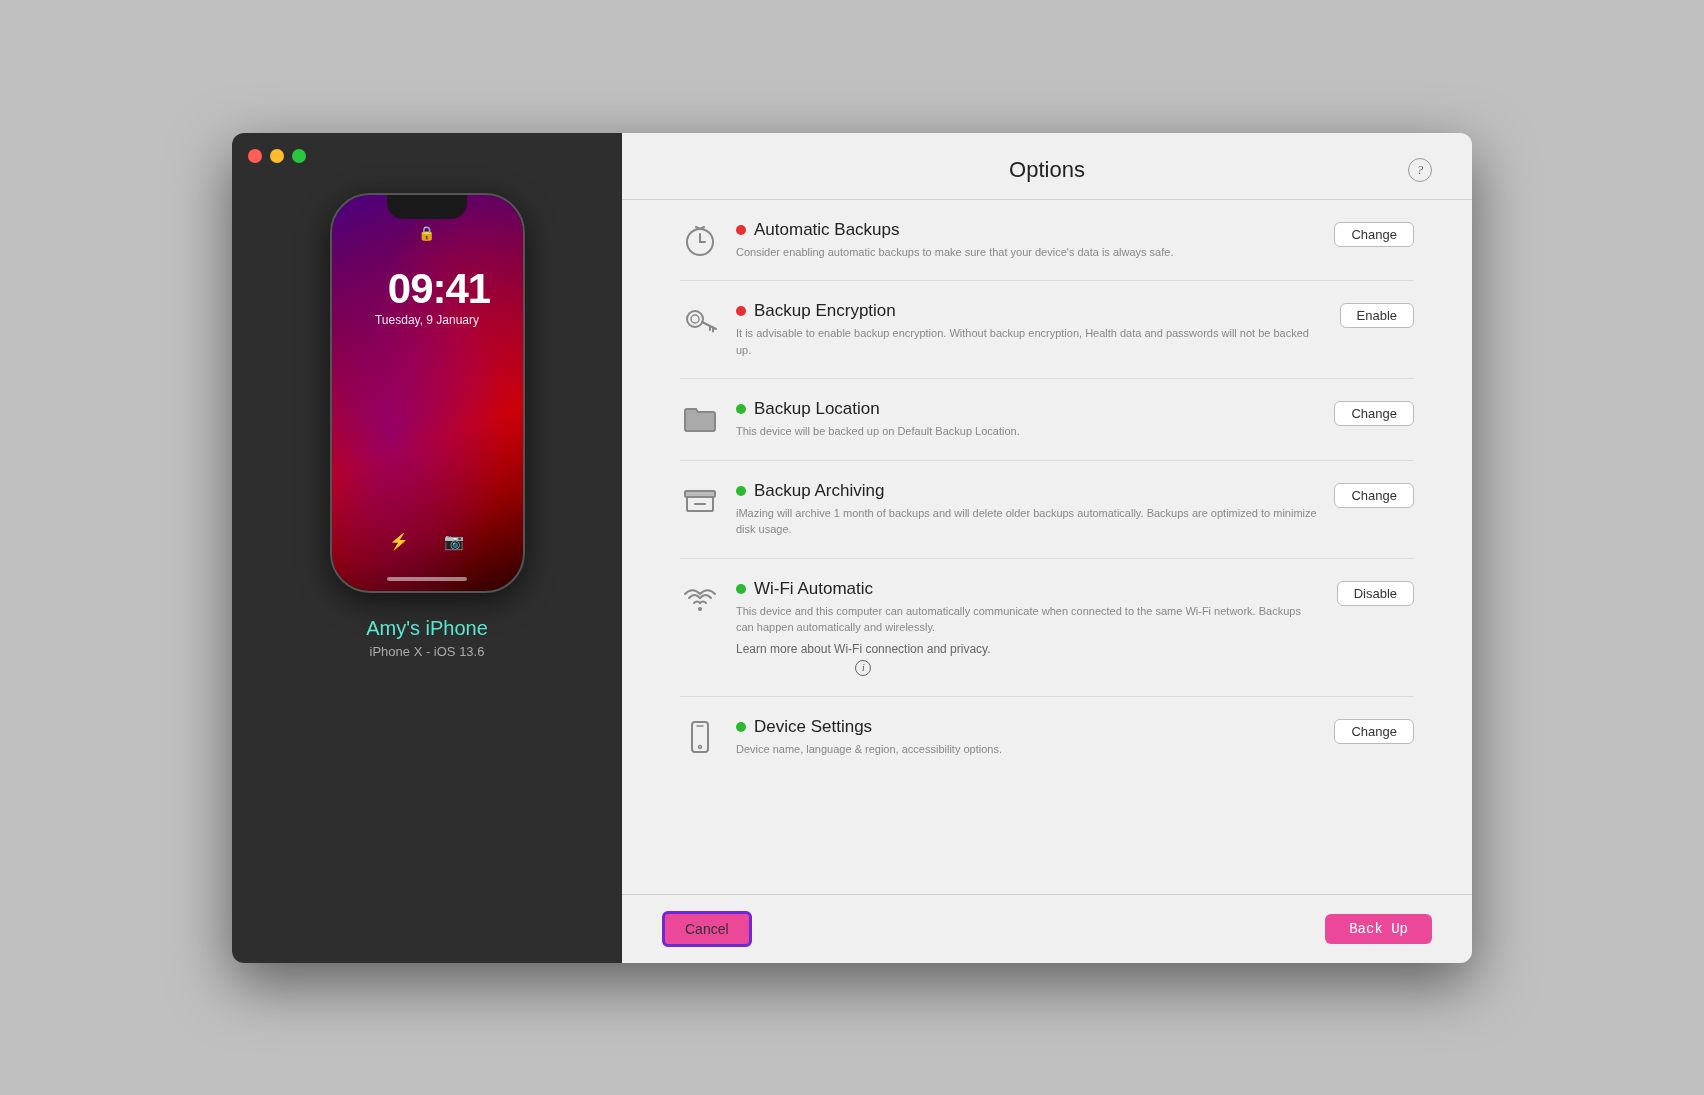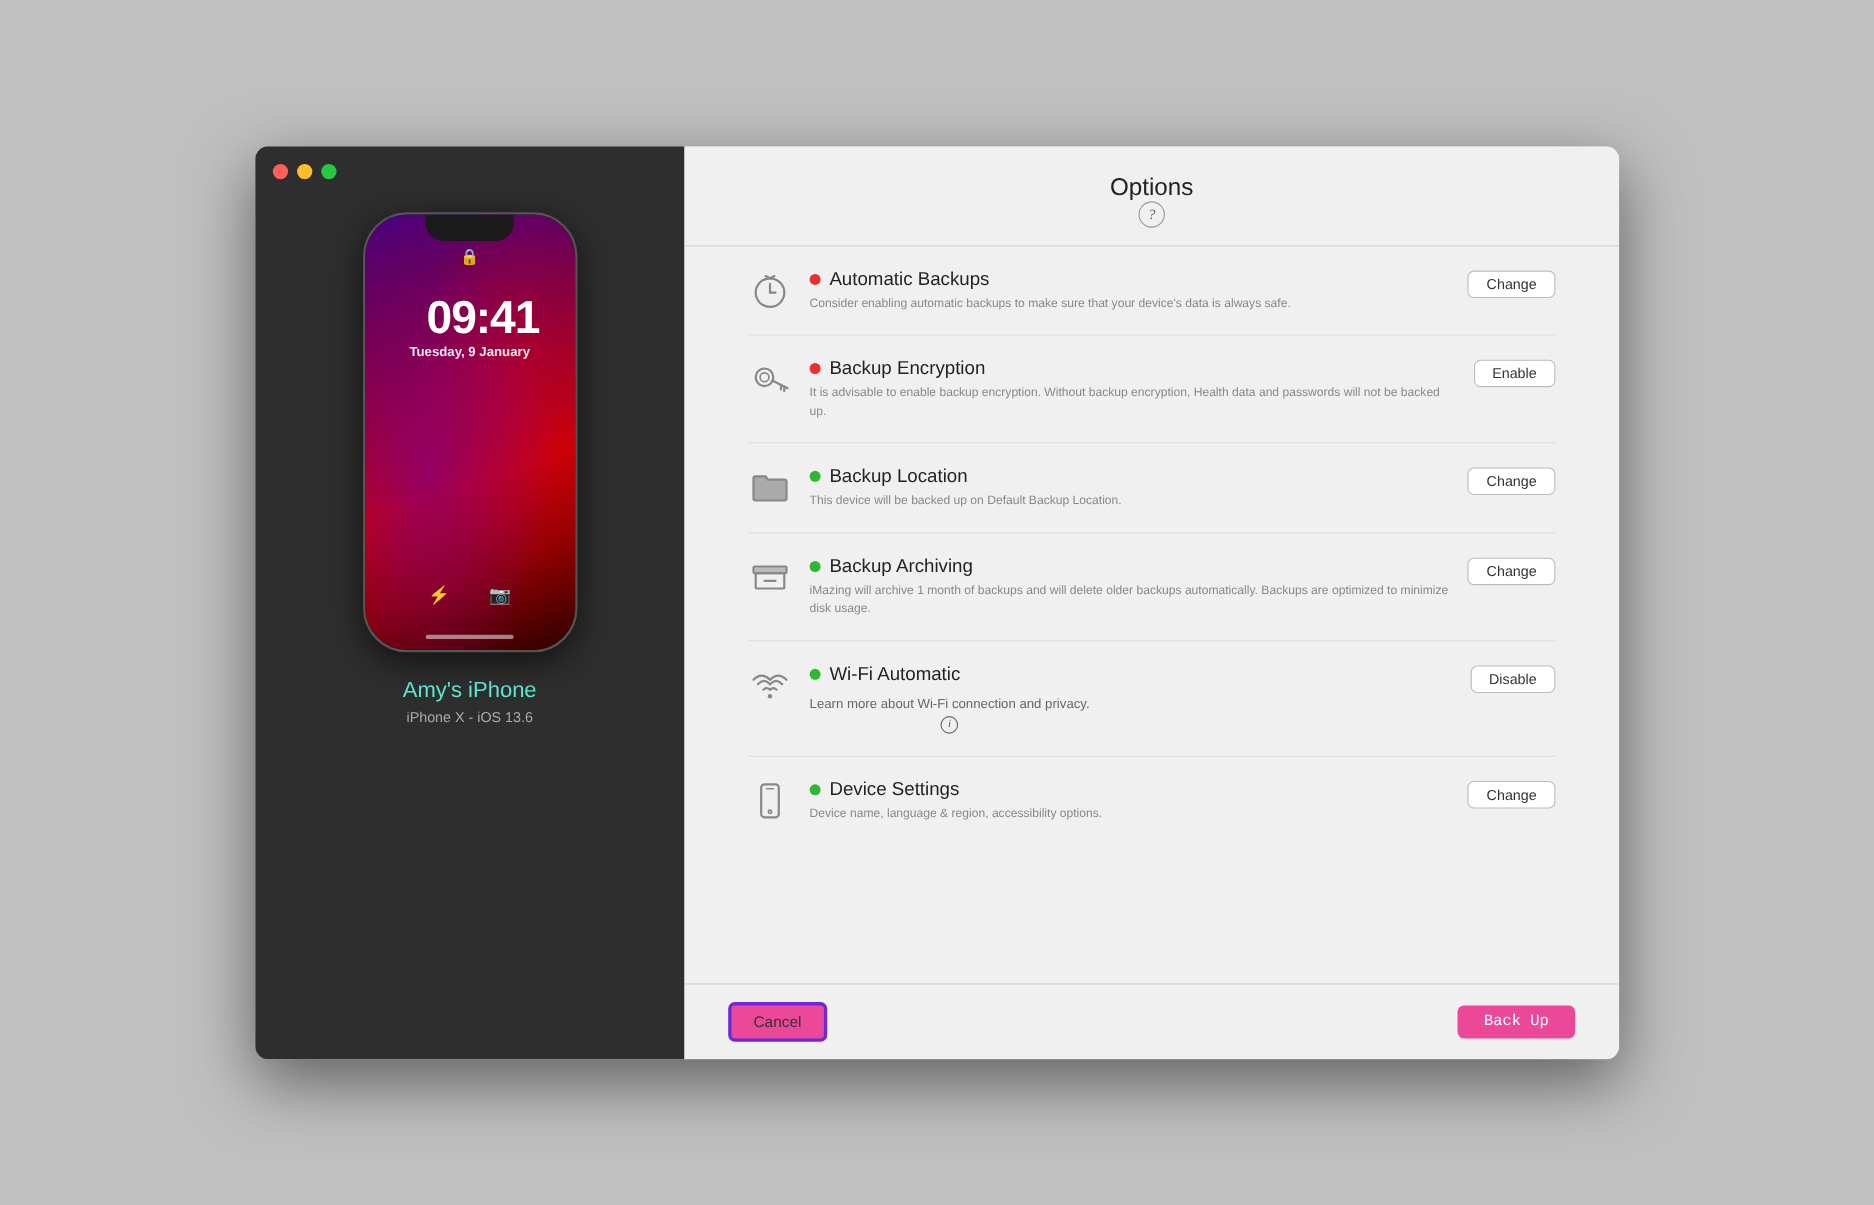--- a/index.html
+++ b/index.html
@@ -97,21 +97,21 @@
     .phone-time {
       font-size: 42px;
       font-weight: 700;
       color: white;
       letter-spacing: -1px;
       margin-left: 24px;
     }
     .phone-date {
       font-size: 12px;
       color: rgba(255,255,255,0.9);
-      font-weight: 700;
+      font-weight: 400;
     }
     .lock-icon-phone {
       position: absolute;
       top: 30px;
       left: 50%;
       transform: translateX(-50%);
       color: white;
       font-size: 14px;
       z-index: 5;
     }
@@ -155,21 +155,20 @@
       background: #f0f0f0;
       display: flex;
       flex-direction: column;
     }
     .panel-header {
       padding: 24px 40px 16px;
       display: flex;
       align-items: center;
       justify-content: space-between;
       border-bottom: 1px solid #d0d0d0;
-      flex-direction: column;
     }
     .panel-title {
       font-size: 22px;
       font-weight: 400;
       color: #222;
       flex: 1;
       text-align: center;
     }
     .help-btn {
       width: 24px;
@@ -436,20 +435,21 @@
             <path d="M7 17 Q12.5 11 18 17 Q23.5 11 29 17" stroke="#888" stroke-width="2" fill="none" stroke-linecap="round"></path>
             <path d="M3 13 Q10.5 5.5 18 13 Q25.5 5.5 33 13" stroke="#888" stroke-width="2" fill="none" stroke-linecap="round"></path>
             <circle cx="18" cy="28" r="2" fill="#888"></circle>
           </svg>
         </div>
         <div class="option-content">
           <div class="option-title-row">
             <div class="status-dot dot-green"></div>
             <span class="option-title">Wi-Fi Automatic</span>
           </div>
+          <div class="option-desc">This device and this computer can automatically communicate when connected to the same Wi-Fi network. Backups can happen automatically and wirelessly.</div>
           <div class="wifi-info-link">
             <span>Learn more about Wi-Fi connection and privacy.</span>
             <span class="info-circle">i</span>
           </div>
         </div>
         <div class="option-action">
           <button class="action-btn">Disable</button>
         </div>
       </div>
 

